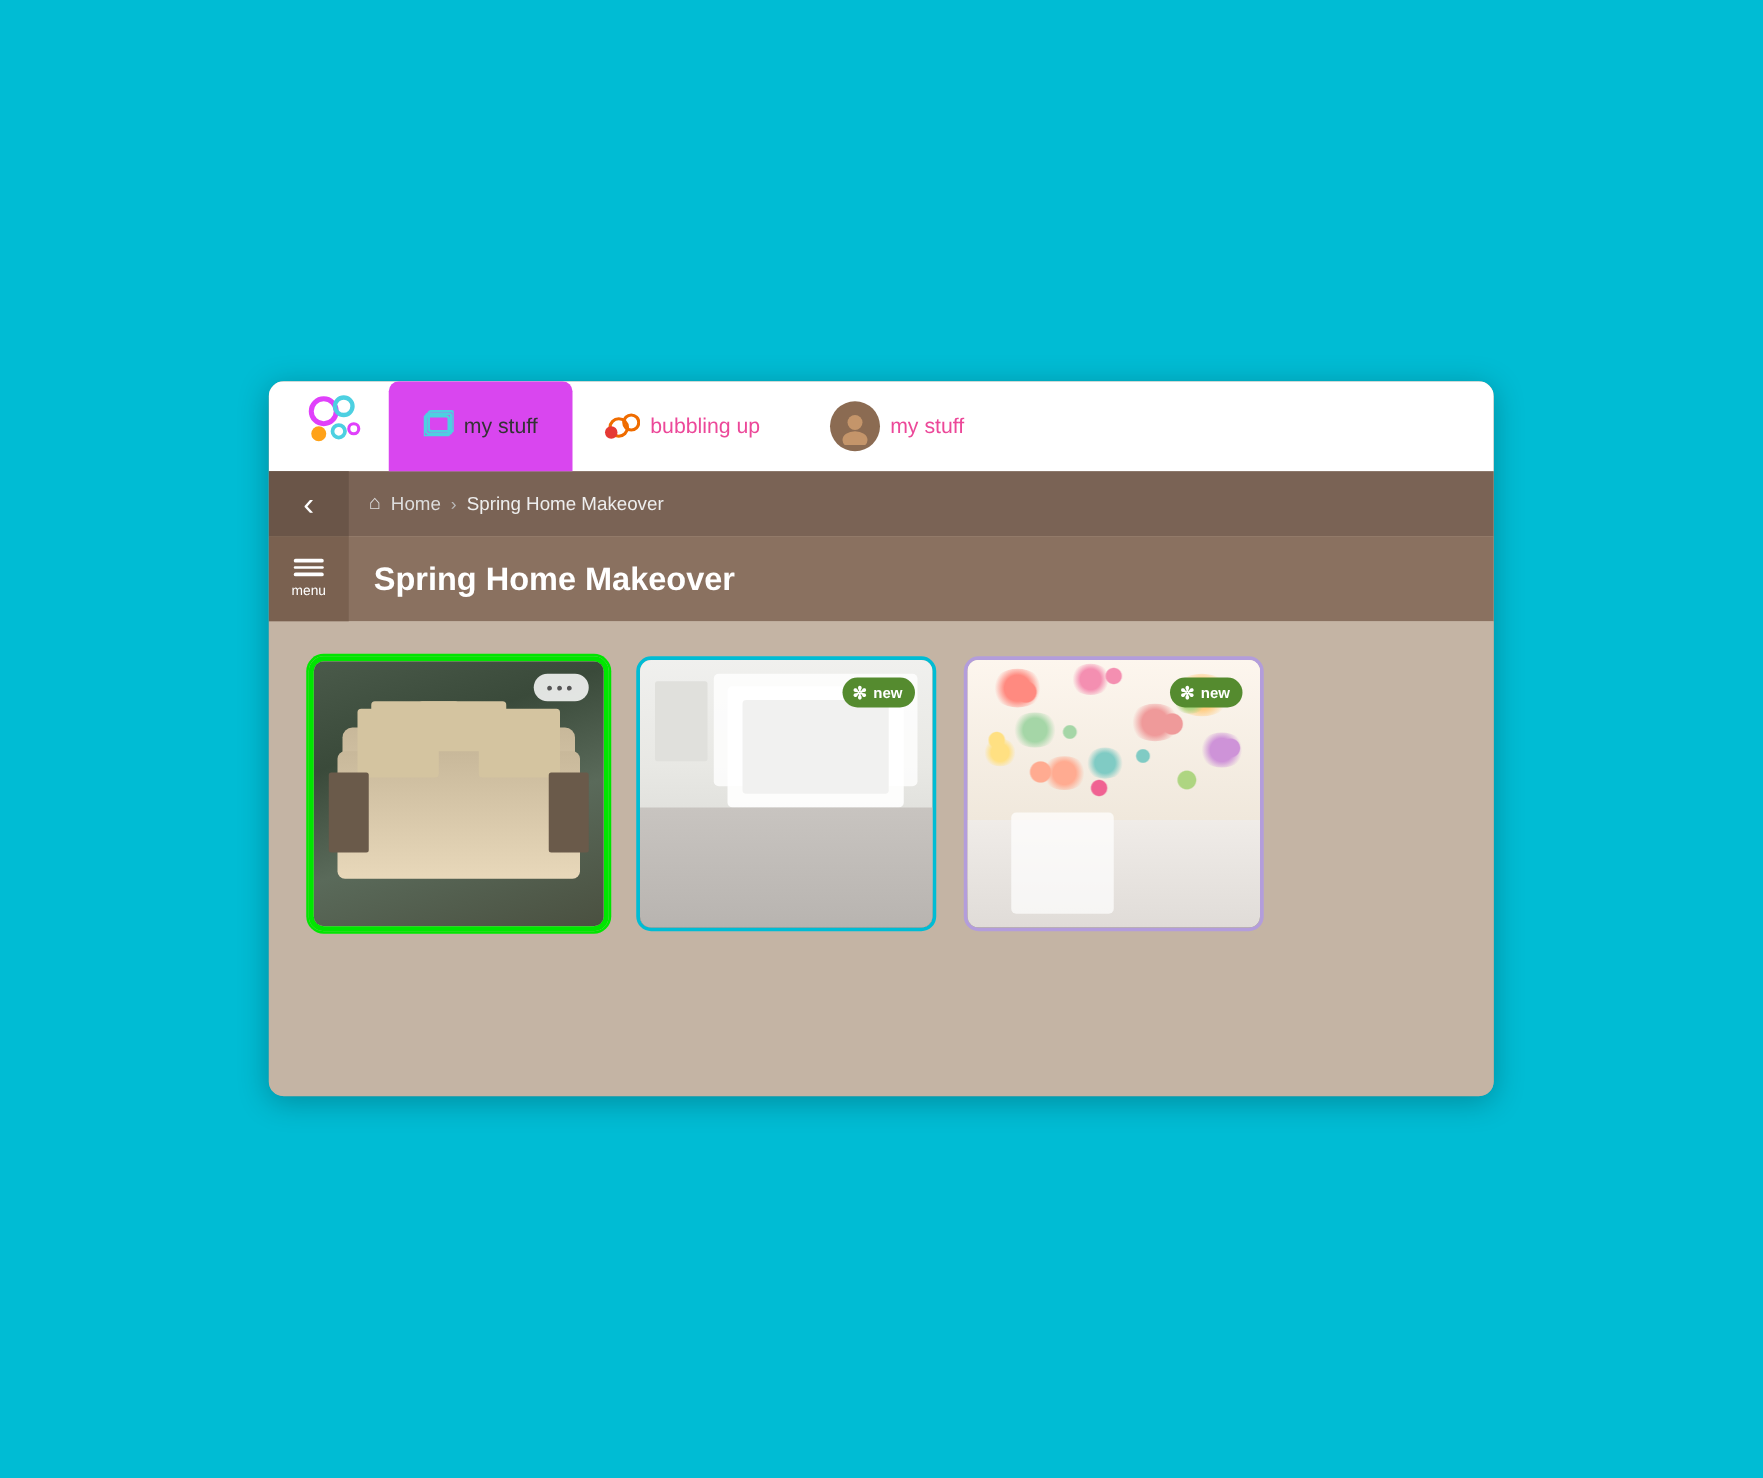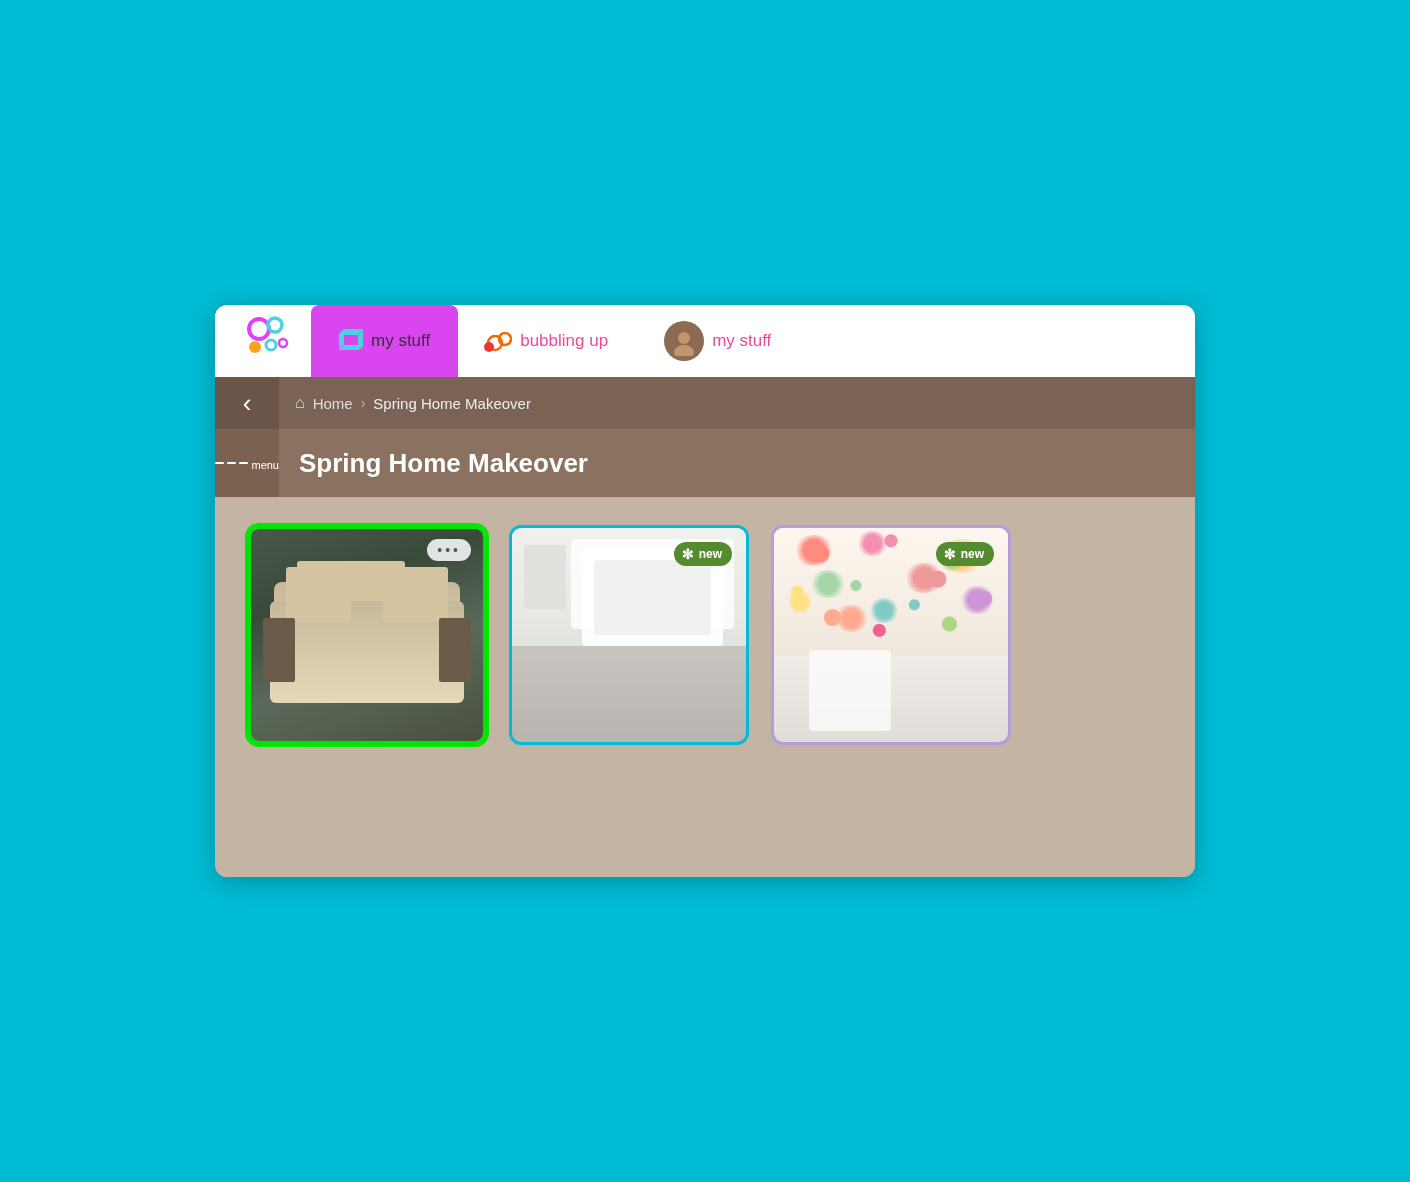--- a/index.html
+++ b/index.html
@@ -130,21 +130,21 @@
       display: flex;
       align-items: center;
       height: 68px;
       padding: 0;
     }
 
     .menu-btn {
       width: 64px;
       height: 100%;
       display: flex;
-      flex-direction: row;
+      flex-direction: column;
       align-items: center;
       justify-content: center;
       gap: 3px;
       cursor: pointer;
       background: #7a6150;
     }
 
     .menu-line {
       width: 24px;
       height: 2.5px;

